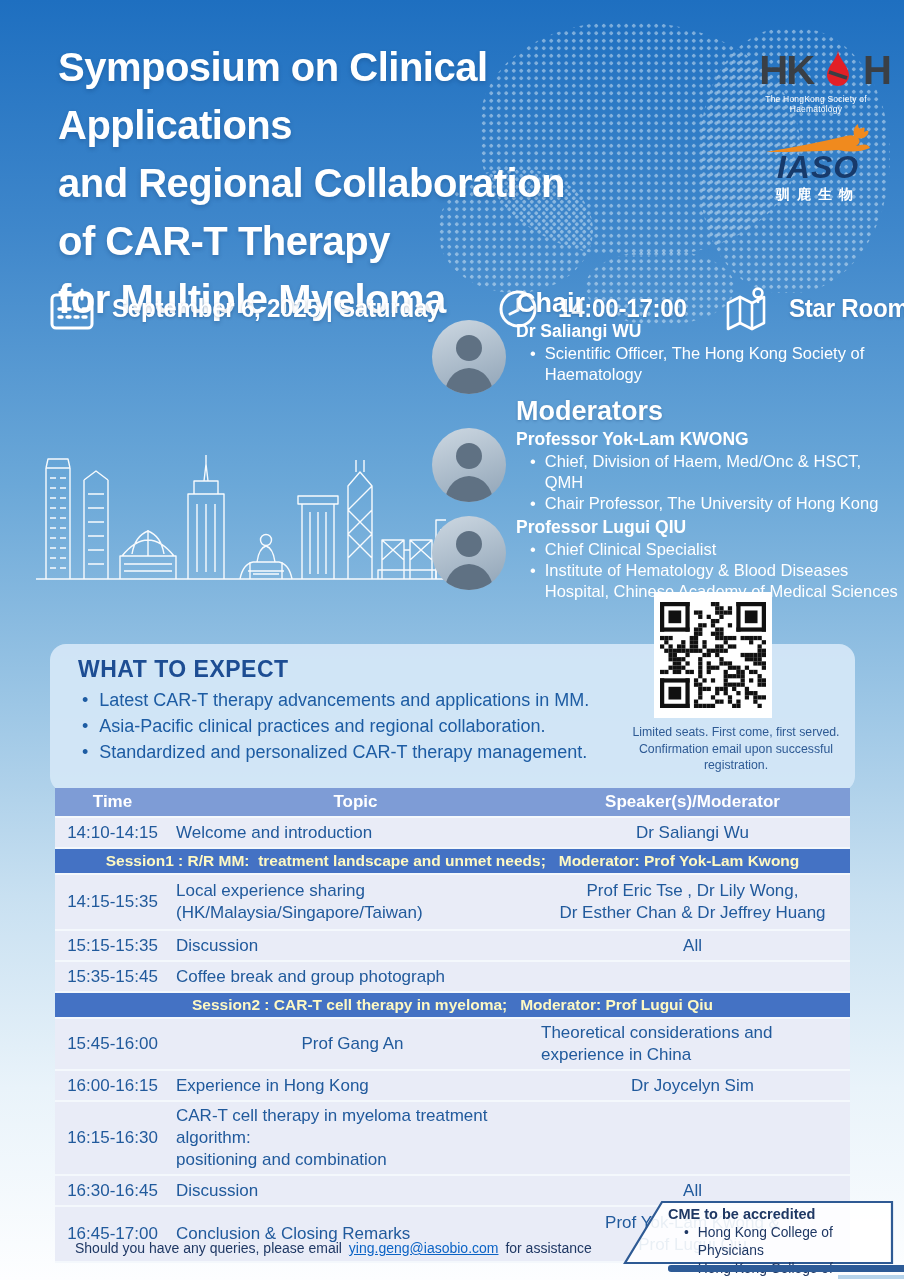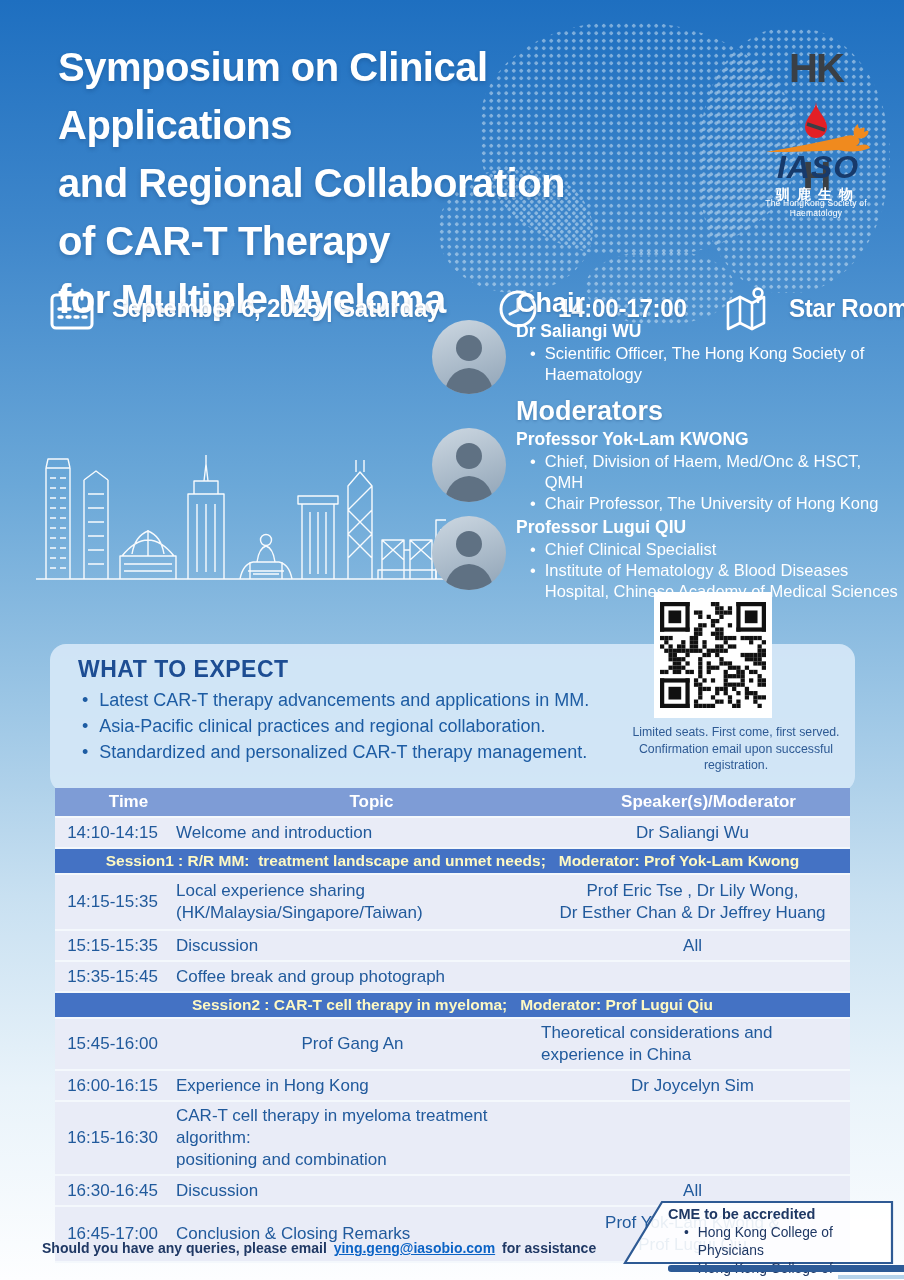--- a/index.html
+++ b/index.html
@@ -16,21 +16,21 @@
   .blob2{left:438px;top:168px;width:155px;height:125px;border-radius:50%;}
   .blob3{left:700px;top:28px;width:190px;height:265px;border-radius:48% 52% 55% 45%;}
   .blob4{left:585px;top:250px;width:150px;height:75px;border-radius:50%;}
 
   .title{position:absolute;z-index:2;left:58px;top:38px;width:670px;color:#fff;
     font-size:40px;font-weight:700;line-height:58px;letter-spacing:-.5px;
     text-shadow:0 2px 4px rgba(10,50,100,.28);}
 
   
   .logo-hksh{position:absolute;z-index:2;left:742px;top:48px;width:148px;text-align:center;}
-  .hksh-row{display:flex;align-items:center;justify-content:flex-end;gap:12px;flex-direction:column;}
+  .hksh-row{display:flex;align-items:center;justify-content:flex-end;gap:12px;}
   .hksh-letters{font-size:40px;font-weight:800;color:#3a3f45;letter-spacing:-2px;line-height:40px;}
   .hksh-tagline{font-size:8.5px;color:#fff;margin-top:2px;letter-spacing:.2px;}
   .logo-iaso{position:absolute;z-index:2;left:748px;top:122px;width:140px;text-align:center;}
   .iaso-name{font-size:32px;font-weight:800;color:#173a6b;letter-spacing:1px;line-height:30px;font-style:italic;}
   .iaso-cn{font-size:14px;color:#fff;letter-spacing:7px;margin-top:4px;font-weight:600;}
 
   
   .info-list{position:absolute;z-index:2;left:48px;top:286px;display:flex;gap:29px;}
   .info-row{display:flex;align-items:center;gap:16px;height:45px;}
   .info-ic{width:48px;display:flex;justify-content:center;}
@@ -66,33 +66,33 @@
 
   .qr-wrap{position:absolute;z-index:3;left:654px;top:592px;width:118px;height:126px;
     background:#fff;display:flex;align-items:center;justify-content:center;}
   .reg-notes{position:absolute;z-index:3;left:608px;top:724px;width:256px;text-align:center;
     font-size:12.3px;line-height:16.5px;color:#2e5a94;}
 
   
   .agenda{position:absolute;z-index:2;left:55px;top:788px;width:795px;display:flex;flex-direction:column;}
   .t-row{display:grid;grid-template-columns:115px 365px 315px;align-items:center;
     background:#e9ecf7;border-bottom:2.5px solid #f4f8fc;}
-  .t-head{background:#7e9cd6;min-height:27px;border-bottom:2.5px solid #f4f8fc;padding-left:16px;}
+  .t-head{background:#7e9cd6;min-height:27px;border-bottom:2.5px solid #f4f8fc;}
   .t-head .cell{color:#fff;font-weight:700;font-size:17px;}
   .t-session{display:block;background:#4472c4;min-height:24px;border-bottom:2.5px solid #f4f8fc;
     color:#fef9c3;font-weight:700;font-size:15.5px;text-align:center;line-height:24px;white-space:pre-wrap;}
   .cell{font-size:17px;color:#215a9c;white-space:pre-line;line-height:22px;padding:3px 0;}
   .c-time{text-align:center;}
   .c-topic{text-align:left;padding-left:6px;}
   .c-speaker{text-align:center;}
   .min1{min-height:29px;}
   .min2{min-height:54px;}
 
   
-  .footer-line{position:absolute;z-index:2;left:42px;top:1240px;font-size:14px;color:#1f3864;font-weight:bold;}
+  .footer-line{position:absolute;z-index:2;left:75px;top:1240px;font-size:14px;color:#1f3864;}
   .footer-line a{color:#0b63c5;text-decoration:underline;margin:0 3px;}
 
   .cme-box{position:absolute;z-index:2;left:622px;top:1200px;width:272px;height:66px;}
   .cme-content{position:absolute;left:46px;top:5px;width:226px;color:#1f3864;}
   .cme-heading{font-size:14.5px;font-weight:800;line-height:18px;}
   .cme-list{margin:1px 0 0;padding:0;list-style:none;}
   .cme-list li{font-size:13.8px;line-height:18px;display:flex;gap:9px;}
   .cme-list li .bdot{padding-left:16px;}
   .bottom-bar{position:absolute;z-index:2;left:668px;top:1265px;width:236px;height:7px;
     background:#2d5b97;border-radius:3px 0 0 3px;}

